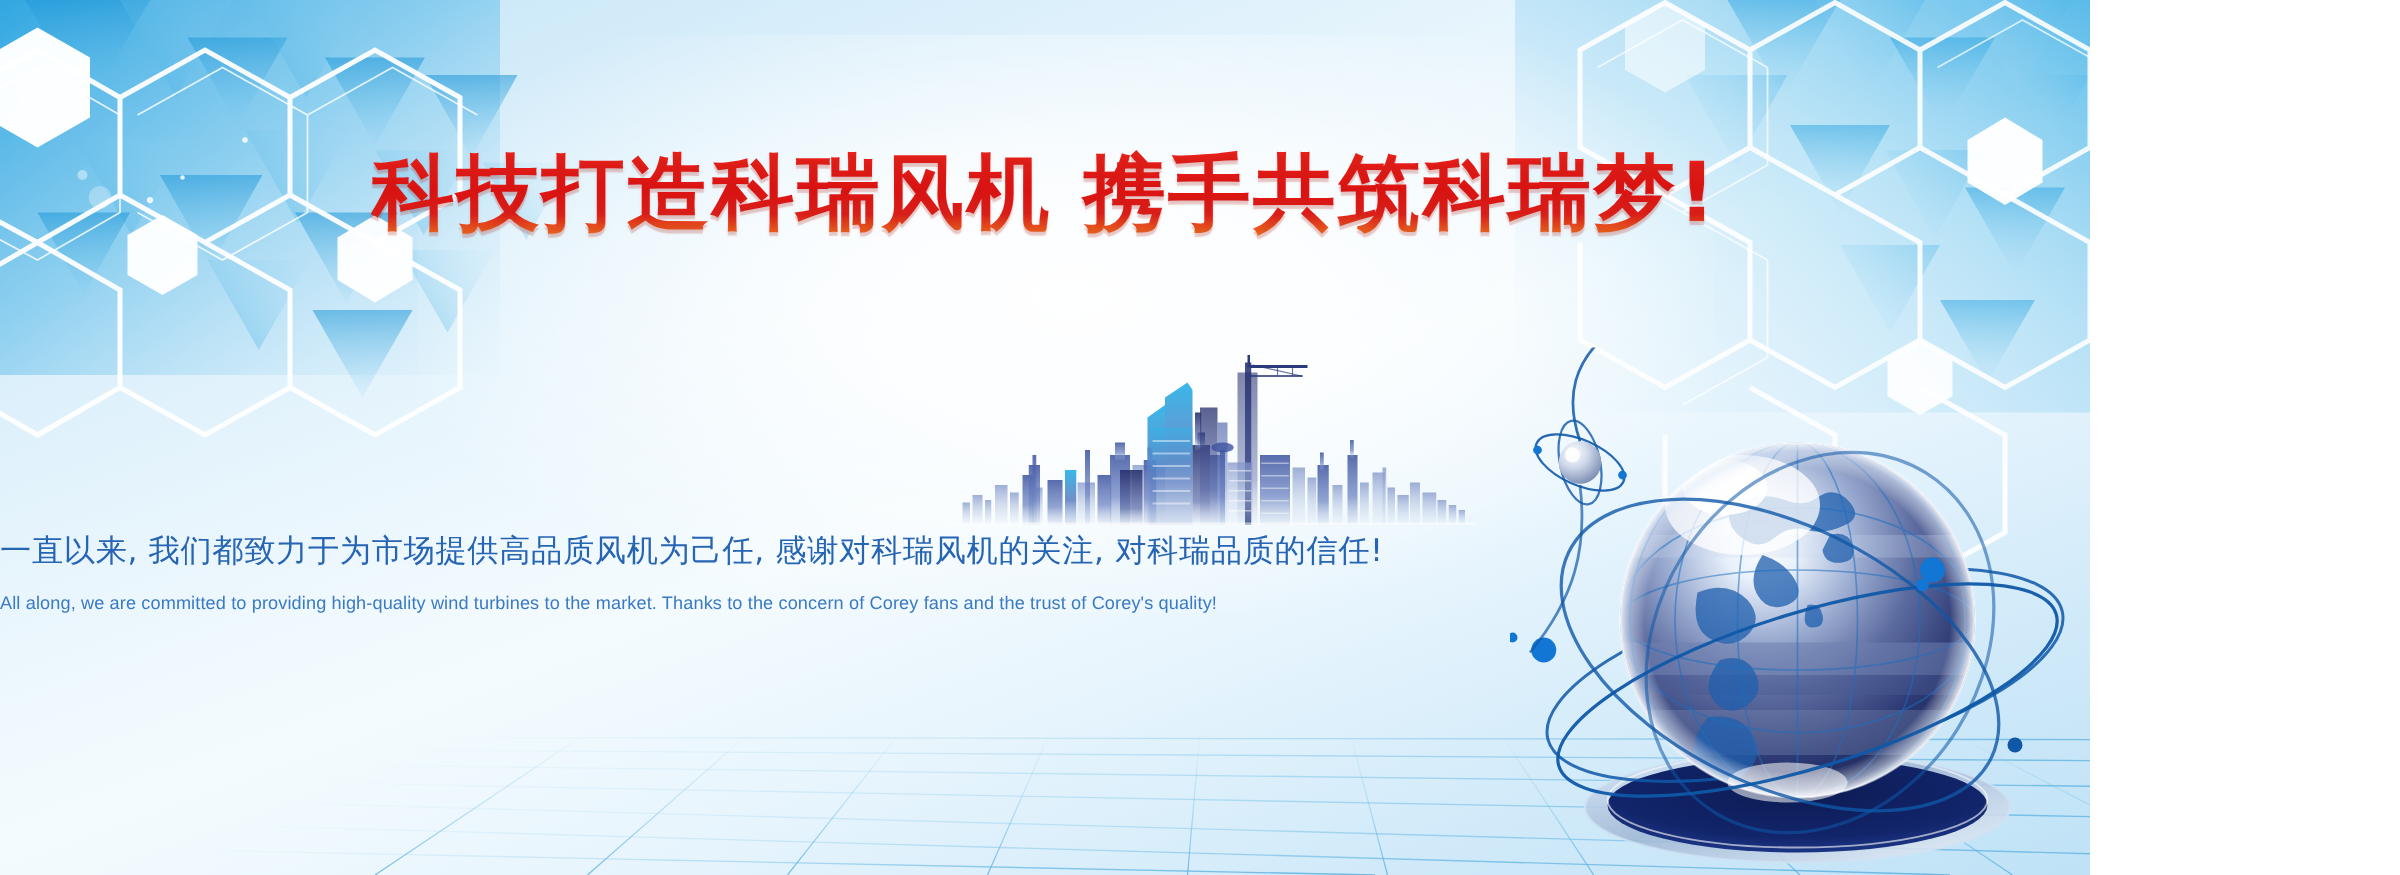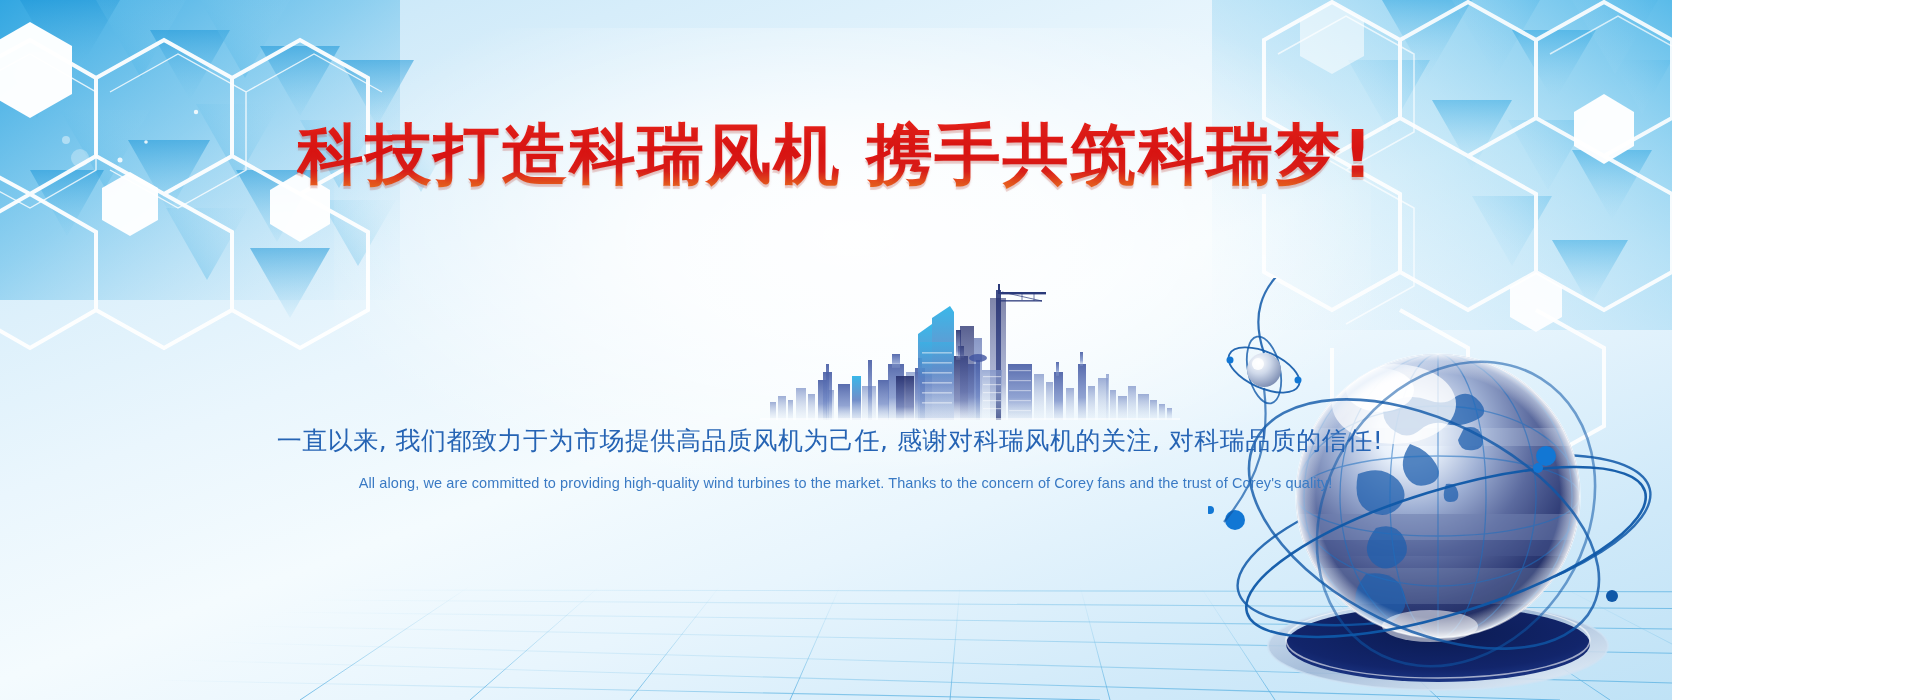--- a/index.html
+++ b/index.html
@@ -123,41 +123,39 @@
     height: 152px;
     z-index: 4;
   }
   .skyline svg { display:block; }
 
   
   .sub-wrap {
     position: absolute;
     left: 0; right: 12px;
     top: 424px;
-    text-align: center;
     z-index: 9;
   }
   .sub-cn {
     font-family: "DejaVu Sans", "Liberation Sans", sans-serif;
     font-size: 25px;
     font-weight: 500;
     letter-spacing: 0.5px;
     color: #2664b4;
     white-space: nowrap;
     margin: 0;
   }
   .sub-en {
     font-family: "Liberation Sans", sans-serif;
     font-size: 14.5px;
     font-weight: normal;
     letter-spacing: 0.1px;
     color: #3a7ac4;
     white-space: nowrap;
     margin: 18px 16px 0 0;
-    padding-left: 47px;
   }
 
   
   .globe-wrap {
     position: absolute;
     right: -6px;
     bottom: -18px;
     width: 470px;
     height: 440px;
     z-index: 6;

